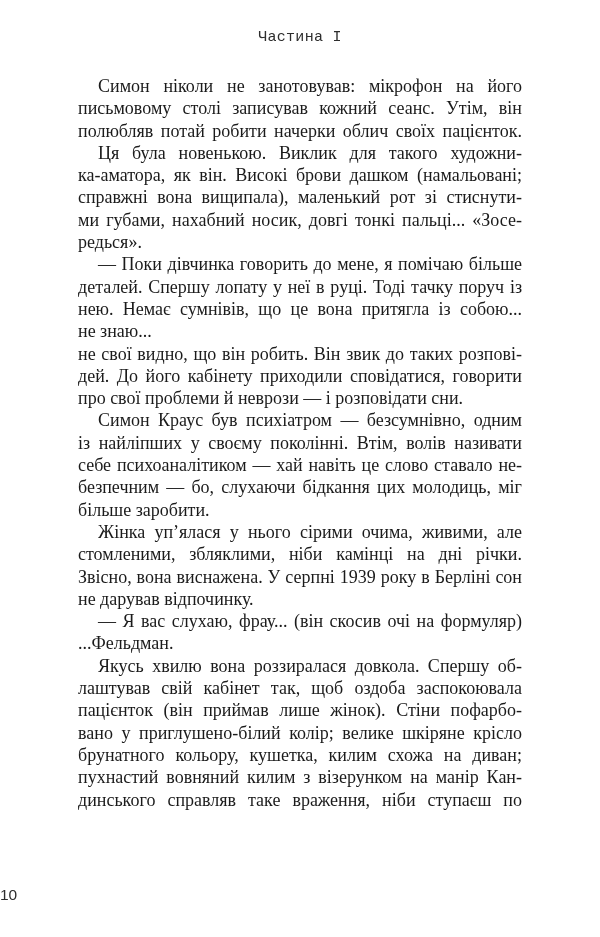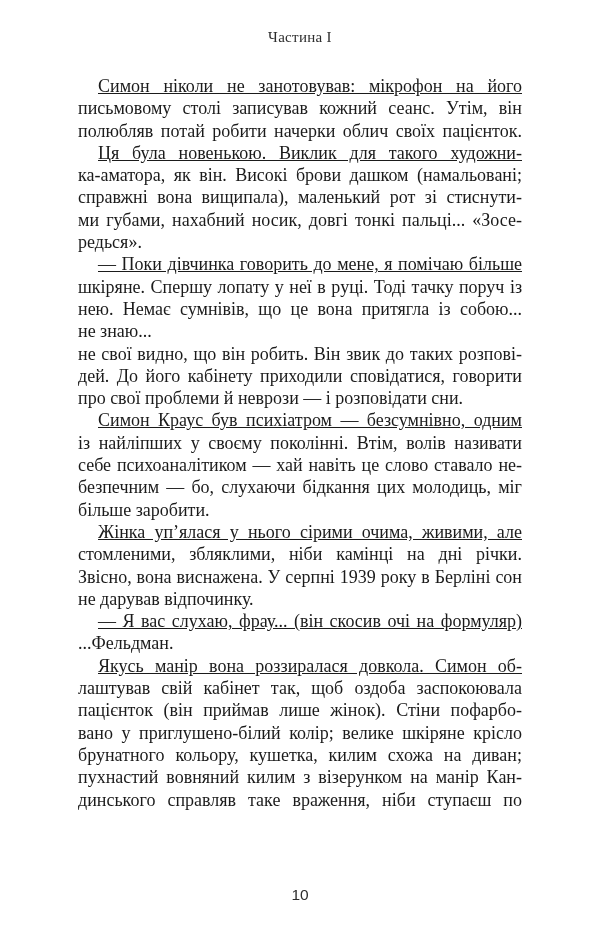--- a/index.html
+++ b/index.html
@@ -13,21 +13,21 @@
     height: 937px;
     background: #ffffff;
     overflow: hidden;
   }
   .running-head {
     position: absolute;
     top: 29px;
     left: 0;
     width: 600px;
     text-align: center;
-    font-family: Liberation Serif, serif;
+    font-family: Liberation Mono, monospace;
     font-size: 15px;
     letter-spacing: 0.3px;
     color: #2d2d2d;
   }
   .text-block {
     position: absolute;
     top: 75px;
     left: 78px;
     width: 444px;
     font-family: "Liberation Serif", "DejaVu Serif", serif;
@@ -38,28 +38,27 @@
   .line {
     text-align: justify;
     text-align-last: justify;
   }
   .line.last {
     text-align: right;
     text-align-last: left;
   }
   .line.indent {
     padding-left: 20px;
-    text-decoration: underline;
   }
   .page-number {
     position: absolute;
     top: 886px;
     left: 0;
     width: 600px;
-    text-align: center;
+    text-align: left;
     font-family: "Liberation Sans", "DejaVu Sans", sans-serif;
     font-size: 15.5px;
     color: #2d2d2d;
   }
 </style>
 </head>
 <body>
 
 <div class="page">
   <div class="running-head">Частина I</div>
@@ -67,38 +66,38 @@
   <div class="text-block">
       <div class="line indent">Симон ніколи не занотовував: мікрофон на його</div>
       <div class="line">письмовому столі записував кожний сеанс. Утім, він</div>
       <div class="line">полюбляв потай робити начерки облич своїх пацієнток.</div>
       <div class="line indent">Ця була новенькою. Виклик для такого художни-</div>
       <div class="line">ка-аматора, як він. Високі брови дашком (намальовані;</div>
       <div class="line">справжні вона вищипала), маленький рот зі стиснути-</div>
       <div class="line">ми губами, нахабний носик, довгі тонкі пальці... «Зосе-</div>
       <div class="line last">редься».</div>
       <div class="line indent">— Поки дівчинка говорить до мене, я помічаю більше</div>
-      <div class="line">шкіряне. Спершу лопату у неї в руці. Тоді тачку поруч із</div>
+      <div class="line">деталей. Спершу лопату у неї в руці. Тоді тачку поруч із</div>
       <div class="line">нею. Немає сумнівів, що це вона притягла із собою...</div>
       <div class="line last">не знаю...</div>
       <div class="line">не свої видно, що він робить. Він звик до таких розпові-</div>
       <div class="line">дей. До його кабінету приходили сповідатися, говорити</div>
       <div class="line last">про свої проблеми й неврози — і розповідати сни.</div>
       <div class="line indent">Симон Краус був психіатром — безсумнівно, одним</div>
       <div class="line">із найліпших у своєму поколінні. Втім, волів називати</div>
       <div class="line">себе психоаналітиком — хай навіть це слово ставало не-</div>
       <div class="line">безпечним — бо, слухаючи бідкання цих молодиць, міг</div>
       <div class="line last">більше заробити.</div>
       <div class="line indent">Жінка уп’ялася у нього сірими очима, живими, але</div>
       <div class="line">стомленими, збляклими, ніби камінці на дні річки.</div>
       <div class="line">Звісно, вона виснажена. У серпні 1939 року в Берліні сон</div>
       <div class="line last">не дарував відпочинку.</div>
       <div class="line indent">— Я вас слухаю, фрау... (він скосив очі на формуляр)</div>
       <div class="line last">...Фельдман.</div>
-      <div class="line indent">Якусь манір вона роззиралася довкола. Симон об-</div>
+      <div class="line indent">Якусь хвилю вона роззиралася довкола. Спершу об-</div>
       <div class="line">лаштував свій кабінет так, щоб оздоба заспокоювала</div>
       <div class="line">пацієнток (він приймав лише жінок). Стіни пофарбо-</div>
       <div class="line">вано у приглушено-білий колір; велике шкіряне крісло</div>
       <div class="line">брунатного кольору, кушетка, килим схожа на диван;</div>
       <div class="line">пухнастий вовняний килим з візерунком на манір Кан-</div>
       <div class="line">динського справляв таке враження, ніби ступаєш по</div>
     </div>
 
   <div class="page-number">10</div>
 </div>

